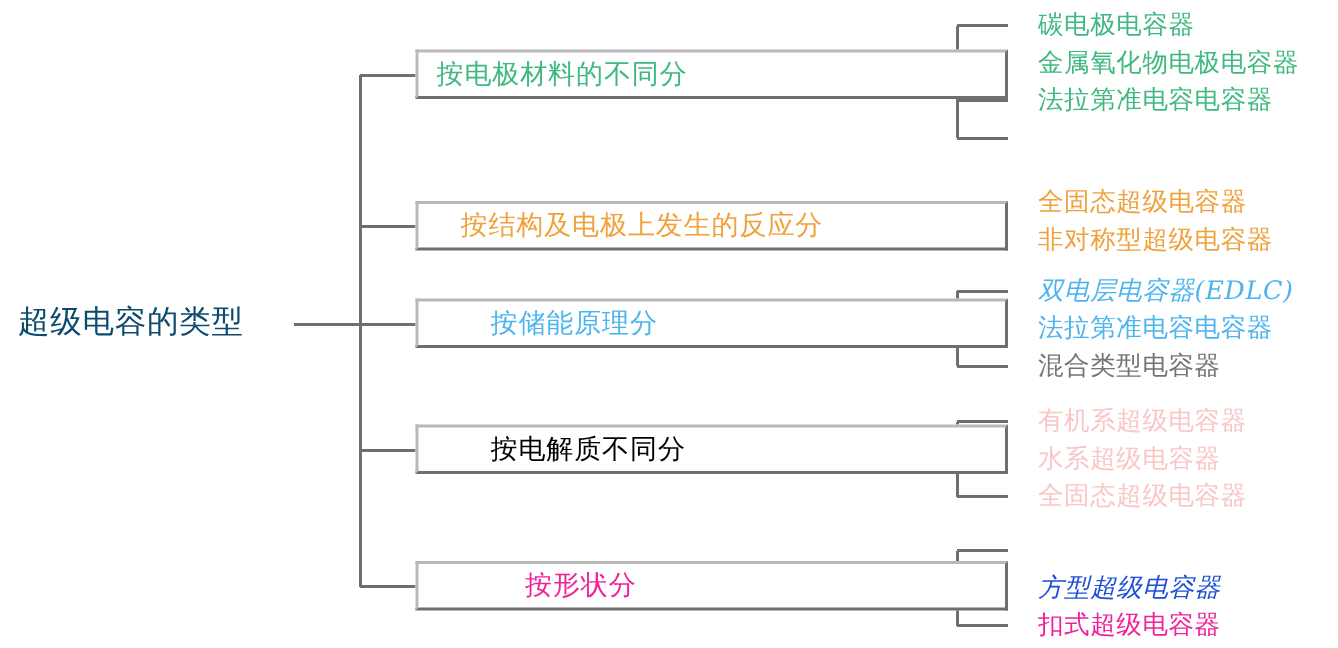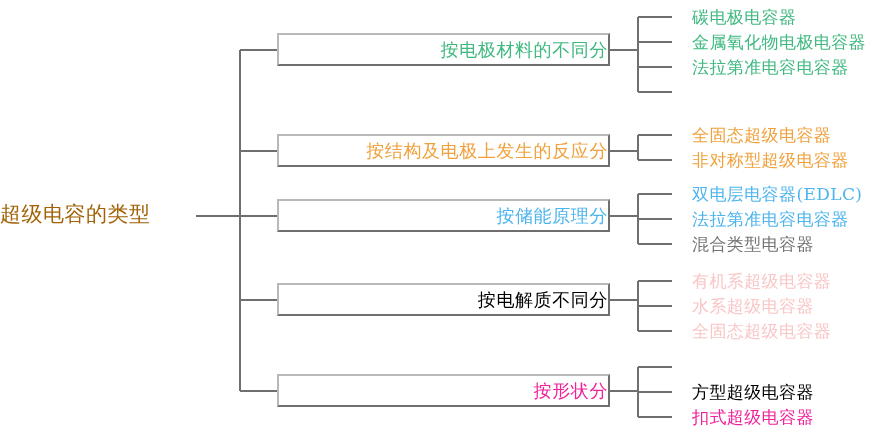--- a/index.html
+++ b/index.html
@@ -31,31 +31,30 @@
     text-align: left;
     font-size: 21px;
     line-height: 30px;
     color: #3a3a3a;
     letter-spacing: 0.5px;
     white-space: nowrap;
   }
   .branch-box {
     position: absolute;
     left: 277px;
-    width: 333px;
+    width: 395px;
     height: 33px;
     box-sizing: border-box;
     background: #ffffff;
     border-top: 2px solid #b9b9b9;
     border-left: 2px solid #b9b9b9;
     border-right: 2px solid #6f6f6f;
     border-bottom: 2px solid #6f6f6f;
     display: flex;
     align-items: center;
-    justify-content: flex-end;
   }
   .branch-label {
     font-size: 18px;
     line-height: 20px;
     white-space: nowrap;
     letter-spacing: 0.6px;
   }
   .leaf {
     position: absolute;
     left: 676px;
@@ -99,49 +98,49 @@
       <line x1="638" y1="281" x2="672" y2="281" stroke="#6f6f6f" stroke-width="2" shape-rendering="crispEdges"></line>
       <line x1="638" y1="306" x2="672" y2="306" stroke="#6f6f6f" stroke-width="2" shape-rendering="crispEdges"></line>
       <line x1="638" y1="331" x2="672" y2="331" stroke="#6f6f6f" stroke-width="2" shape-rendering="crispEdges"></line>
       <line x1="610" y1="391" x2="638" y2="391" stroke="#6f6f6f" stroke-width="2" shape-rendering="crispEdges"></line>
       <line x1="638" y1="367" x2="638" y2="417" stroke="#6f6f6f" stroke-width="2" shape-rendering="crispEdges"></line>
       <line x1="638" y1="367" x2="672" y2="367" stroke="#6f6f6f" stroke-width="2" shape-rendering="crispEdges"></line>
       <line x1="638" y1="392" x2="672" y2="392" stroke="#6f6f6f" stroke-width="2" shape-rendering="crispEdges"></line>
       <line x1="638" y1="417" x2="672" y2="417" stroke="#6f6f6f" stroke-width="2" shape-rendering="crispEdges"></line>
     </svg>
 
-  <div class="root-label" style="color: #a16207;">超级电容的类型</div>
+  <div class="root-label" style="color: #0c4a6e; margin-left: 12px;">超级电容的类型</div>
 
   <div class="branch-box" style="top:33px;">
     <span class="branch-label" style="color: rgb(63, 185, 127); padding-left: 12px;">按电极材料的不同分</span>
   </div>
   <div class="branch-box" style="top:134px;">
     <span class="branch-label" style="color: rgb(240, 161, 60); padding-left: 28px;">按结构及电极上发生的反应分</span>
   </div>
   <div class="branch-box" style="top:199px;">
     <span class="branch-label" style="color: rgb(76, 180, 238); padding-left: 48px;">按储能原理分</span>
   </div>
   <div class="branch-box" style="top:283px;">
     <span class="branch-label" style="color: #000000; padding-left: 48px;">按电解质不同分</span>
   </div>
-  <div class="branch-box" style="top:374px;">
+  <div class="branch-box" style="top:374px;padding-left:23px;">
     <span class="branch-label" style="color: rgb(240, 33, 154); padding-left: 48px;">按形状分</span>
   </div>
 
   <div class="leaf" style="top: 8px; color: rgb(63, 185, 127);">碳电极电容器</div>
   <div class="leaf" style="top: 33px; color: rgb(63, 185, 127);">金属氧化物电极电容器</div>
   <div class="leaf" style="top: 58px; color: rgb(63, 185, 127);">法拉第准电容电容器</div>
 
   <div class="leaf" style="top: 126px; color: rgb(240, 161, 60);">全固态超级电容器</div>
   <div class="leaf" style="top: 151px; color: rgb(240, 161, 60);">非对称型超级电容器</div>
 
-  <div class="leaf" style="top: 185px; color: rgb(76, 180, 238);">双电层电容器(EDLC)</div>
+  <div class="leaf" style="top: 185px; color: rgb(76, 180, 238); font-style: italic;">双电层电容器(EDLC)</div>
   <div class="leaf" style="top: 210px; color: rgb(76, 180, 238);">法拉第准电容电容器</div>
   <div class="leaf" style="top: 235px; color: #737373;">混合类型电容器</div>
 
   <div class="leaf" style="top: 272px; color: rgb(250, 198, 198);">有机系超级电容器</div>
   <div class="leaf" style="top: 297px; color: rgb(250, 198, 198);">水系超级电容器</div>
   <div class="leaf" style="top: 322px; color: rgb(250, 198, 198);">全固态超级电容器</div>
 
-  <div class="leaf" style="top: 383px; color: #000000;">方型超级电容器</div>
+  <div class="leaf" style="top: 383px; color: #1d4ed8; font-style: italic;">方型超级电容器</div>
   <div class="leaf" style="top: 408px; color: rgb(240, 33, 154);">扣式超级电容器</div>
 
 </div>
 
 </body></html>

